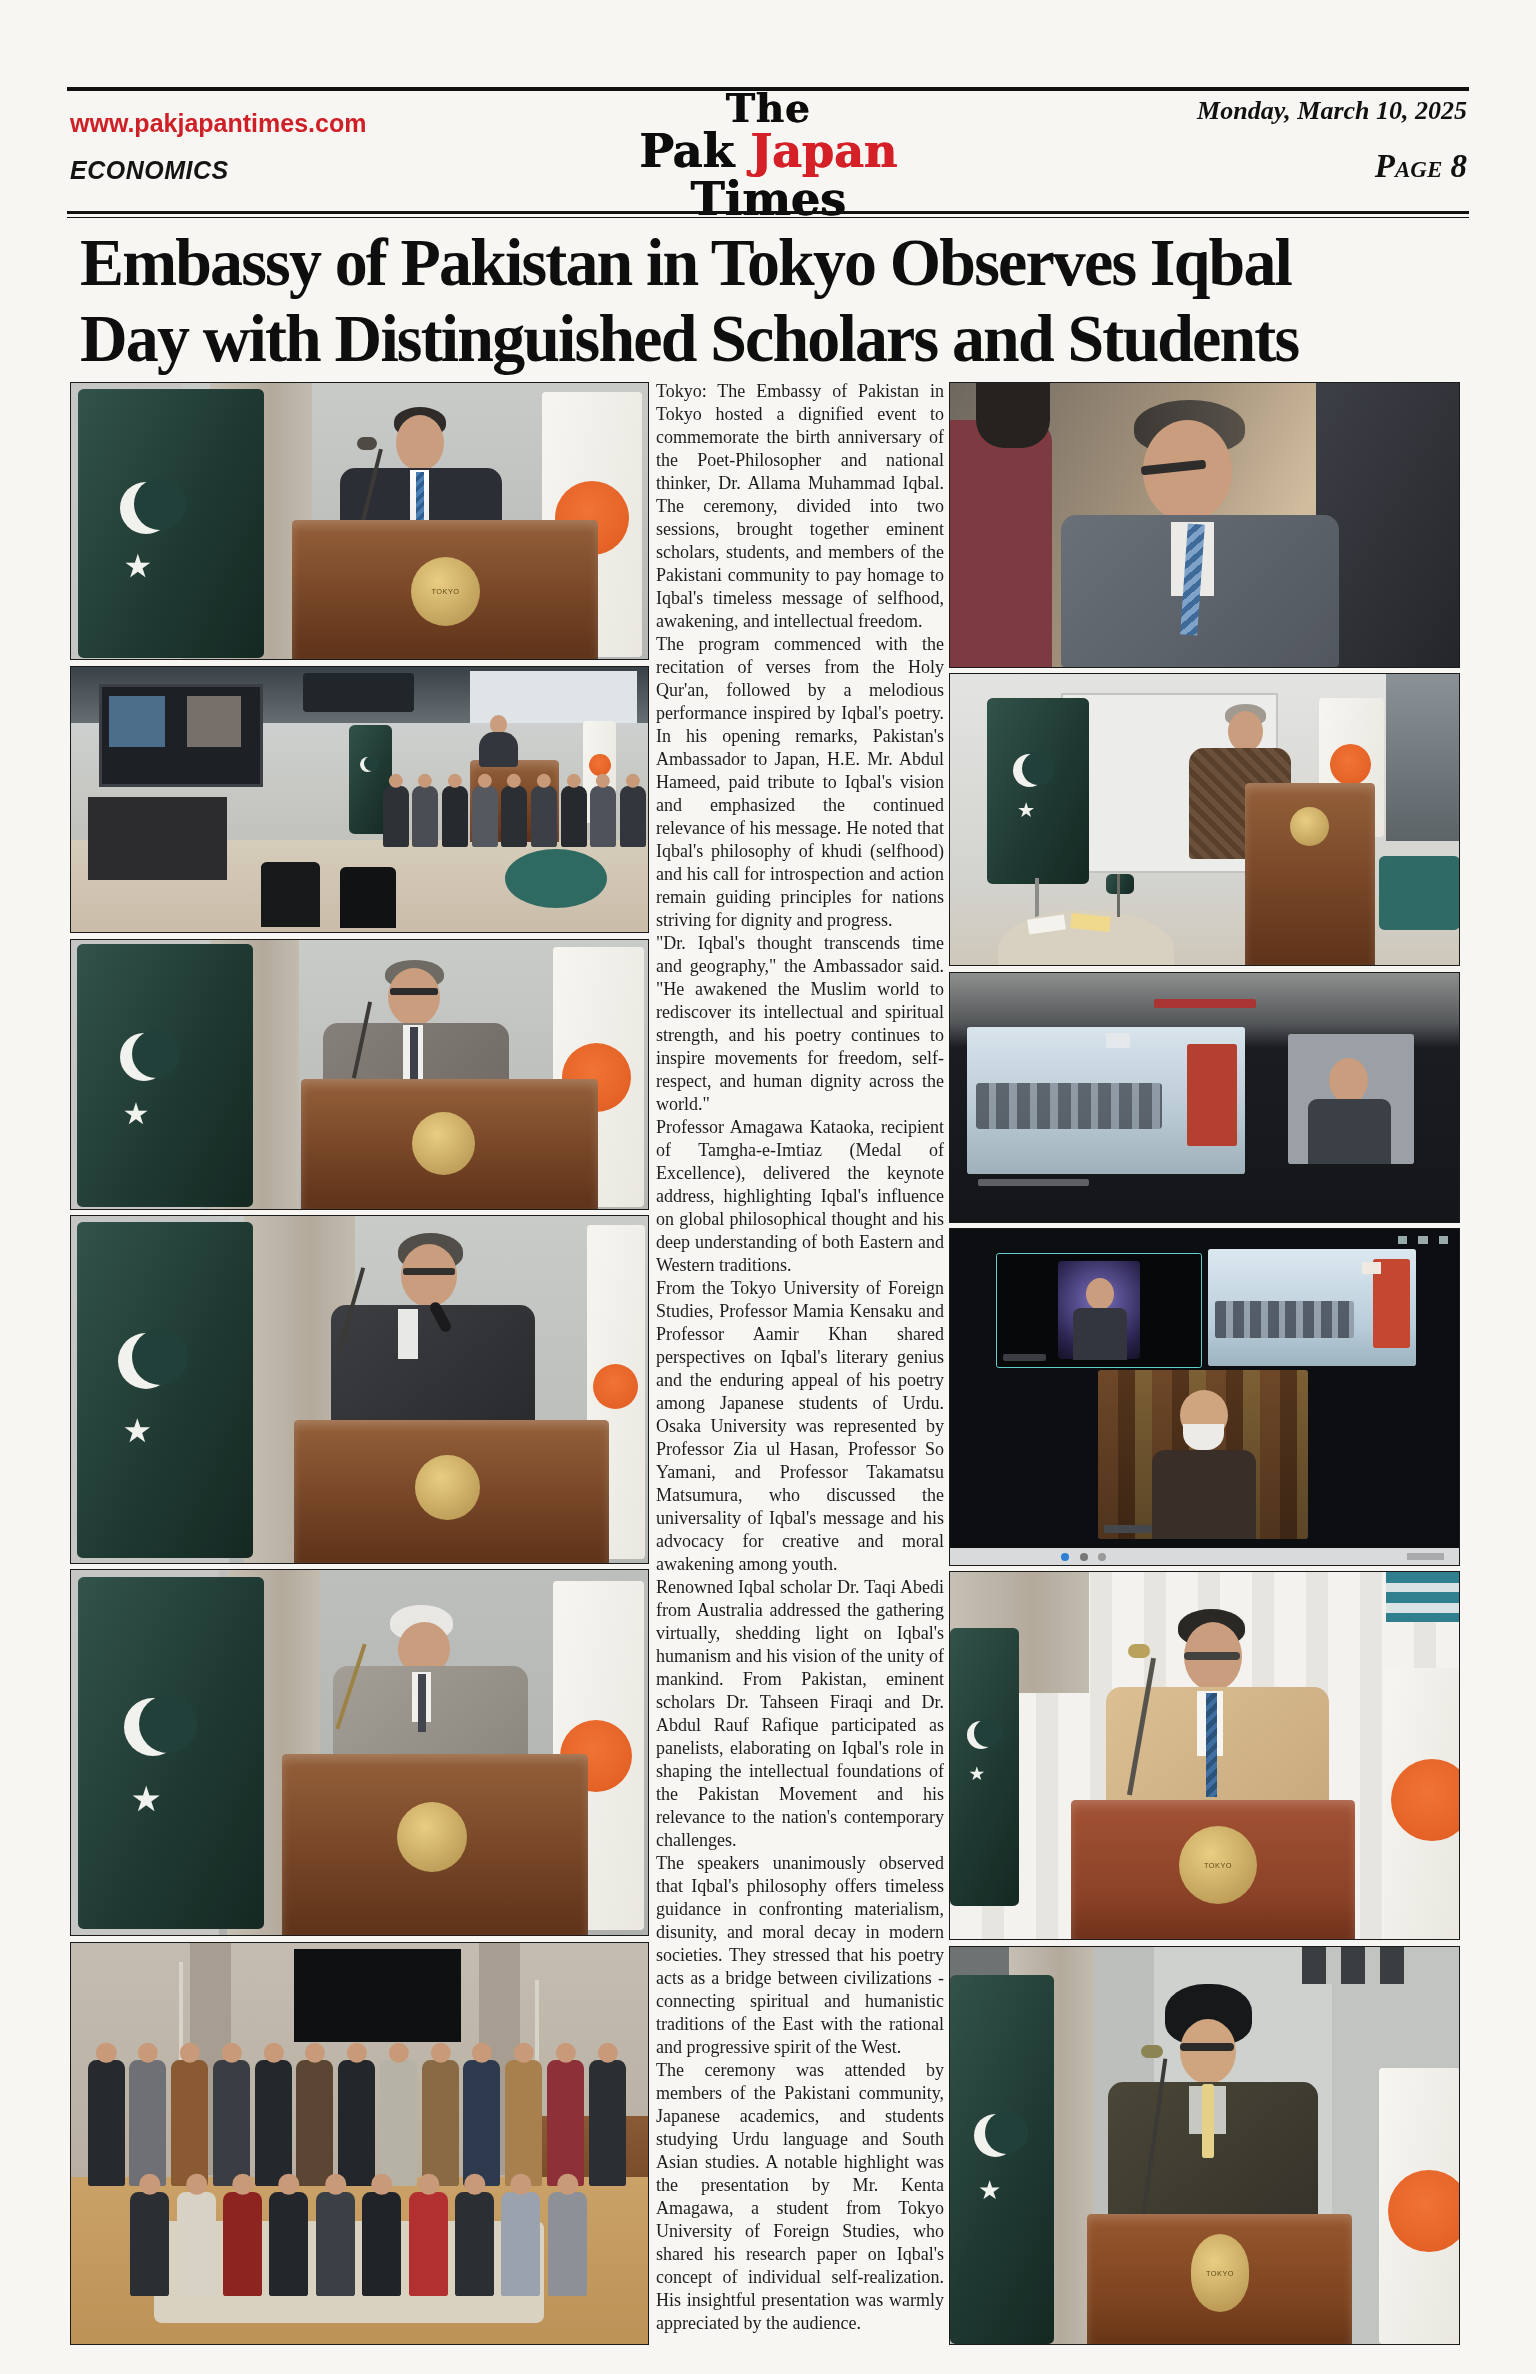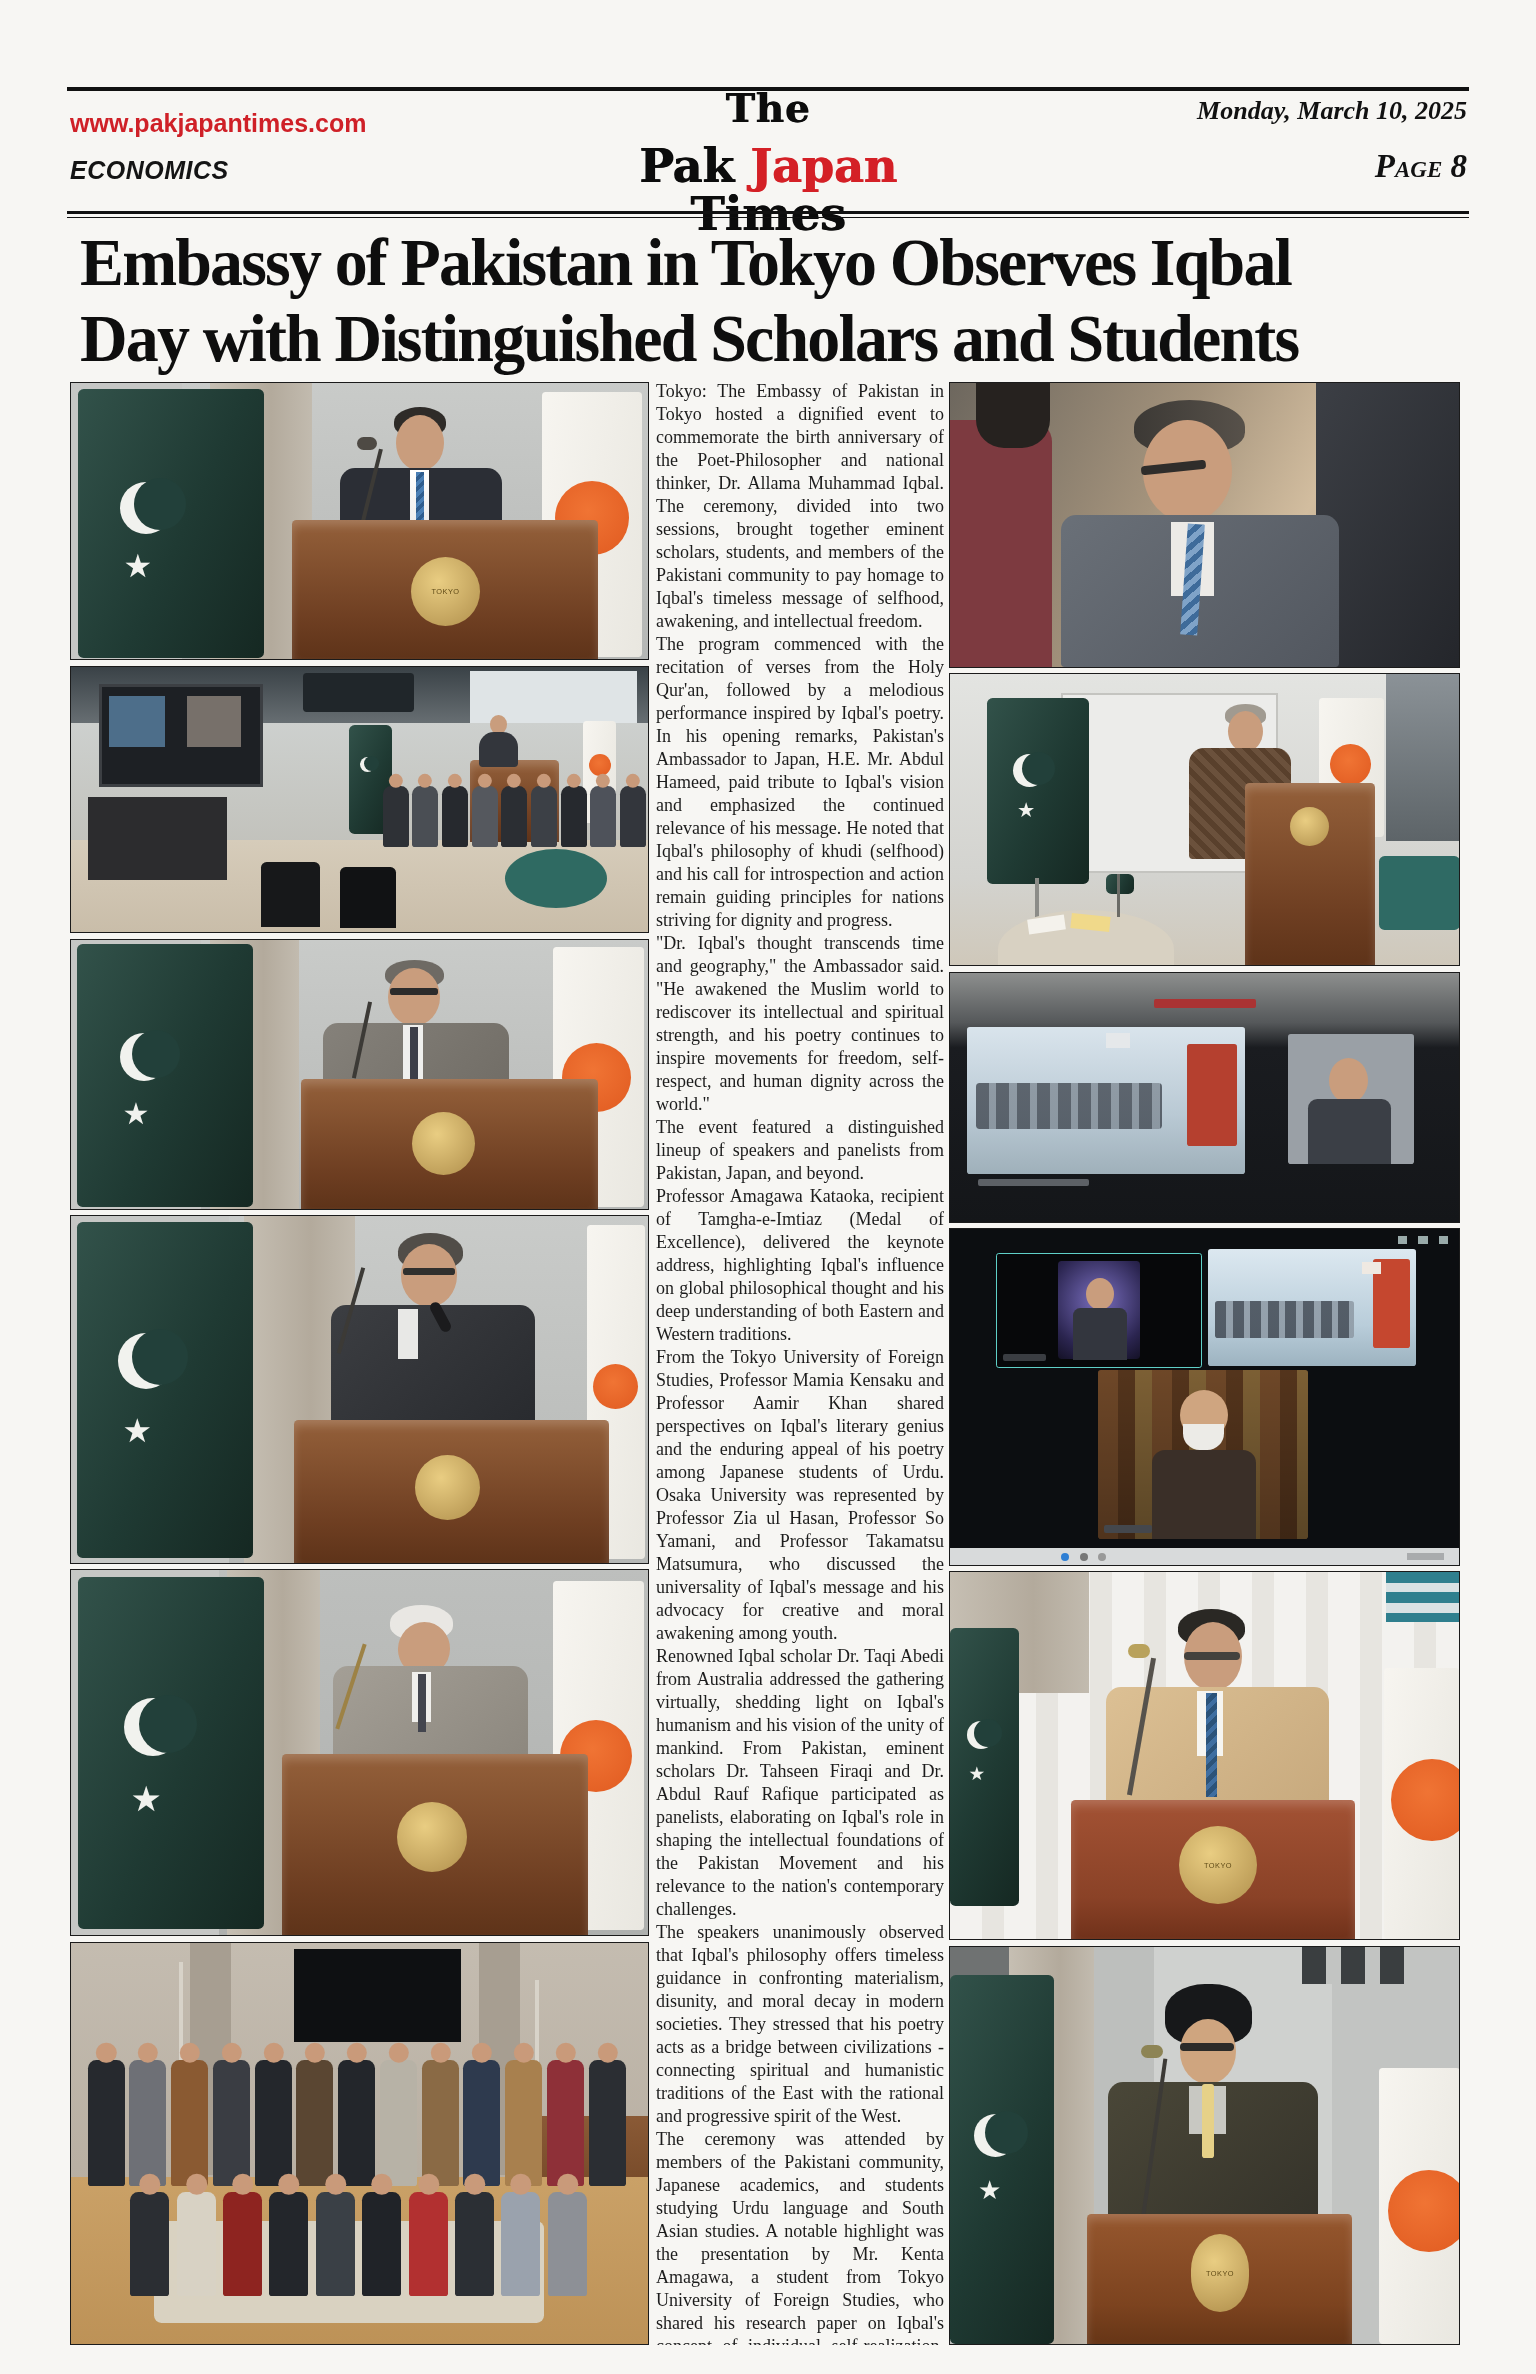--- a/index.html
+++ b/index.html
@@ -16,21 +16,21 @@
   .site-url{left:70px;top:109px;font-family:"Liberation Sans",sans-serif;
     font-weight:bold;font-size:25px;color:#cf2027;}
   .section-label{left:70px;top:156px;font-family:"Liberation Sans",sans-serif;
     font-weight:bold;font-style:italic;font-size:25px;color:#141414;letter-spacing:0.5px;}
   .issue-date{right:69px;top:96px;font-weight:bold;font-style:italic;font-size:26px;color:#111;}
   .page-label{right:69px;top:148px;font-weight:bold;font-style:italic;font-size:33px;
     font-variant:small-caps;color:#111;}
   .masthead{left:0;top:89px;width:1536px;text-align:center;line-height:1;
     font-family:"DejaVu Serif",serif;font-weight:bold;color:#0c0c0c;}
   .masthead .m1{font-size:39px;letter-spacing:0.9px;text-shadow:0.9px 0 #0c0c0c;}
-  .masthead .m2{font-size:46px;margin-top:15px;text-shadow:0.9px 0 currentColor;}
+  .masthead .m2{font-size:46px;margin-top:0;text-shadow:0.9px 0 currentColor;}
   .masthead .m3{font-size:46px;margin-top:1.9px;text-shadow:0.9px 0 #0c0c0c;}
   .masthead .red{color:#d42026;text-shadow:0.9px 0 #d42026;}
   .dbl-rule{left:67px;top:211px;width:1402px;height:6.5px;
     border-top:3.7px solid #111;border-bottom:1.9px solid #111;box-sizing:border-box;}
 
   
   .headline{left:80px;top:224px;width:1410px;color:#0e0e0e;}
   .headline .hl{font-size:68px;font-weight:bold;line-height:76px;letter-spacing:-1.9px;
     white-space:nowrap;transform:scaleX(.97);transform-origin:left;}
 
@@ -85,21 +85,20 @@
 
 <div class="abs headline">
   <div class="hl">Embassy of Pakistan in Tokyo Observes Iqbal</div>
   <div class="hl">Day with Distinguished Scholars and Students</div>
 </div>
 
 <div class="abs article-col">
     <p>Tokyo: The Embassy of Pakistan in Tokyo hosted a dignified event to commemorate the birth anniversary of the Poet-Philosopher and national thinker, Dr. Allama Muhammad Iqbal. The ceremony, divided into two sessions, brought together eminent scholars, students, and members of the Pakistani community to pay homage to Iqbal's timeless message of selfhood, awakening, and intellectual freedom.</p>
     <p>The program commenced with the recitation of verses from the Holy Qur'an, followed by a melodious performance inspired by Iqbal's poetry. In his opening remarks, Pakistan's Ambassador to Japan, H.E. Mr. Abdul Hameed, paid tribute to Iqbal's vision and emphasized the continued relevance of his message. He noted that Iqbal's philosophy of khudi (selfhood) and his call for introspection and action remain guiding principles for nations striving for dignity and progress.</p>
     <p>"Dr. Iqbal's thought transcends time and geography," the Ambassador said. "He awakened the Muslim world to rediscover its intellectual and spiritual strength, and his poetry continues to inspire movements for freedom, self-respect, and human dignity across the world."</p>
-    <p>The event featured a distinguished lineup of speakers and panelists from Pakistan, Japan, and beyond.</p>
     <p>Professor Amagawa Kataoka, recipient of Tamgha-e-Imtiaz (Medal of Excellence), delivered the keynote address, highlighting Iqbal's influence on global philosophical thought and his deep understanding of both Eastern and Western traditions.</p>
     <p>From the Tokyo University of Foreign Studies, Professor Mamia Kensaku and Professor Aamir Khan shared perspectives on Iqbal's literary genius and the enduring appeal of his poetry among Japanese students of Urdu. Osaka University was represented by Professor Zia ul Hasan, Professor So Yamani, and Professor Takamatsu Matsumura, who discussed the universality of Iqbal's message and his advocacy for creative and moral awakening among youth.</p>
     <p>Renowned Iqbal scholar Dr. Taqi Abedi from Australia addressed the gathering virtually, shedding light on Iqbal's humanism and his vision of the unity of mankind. From Pakistan, eminent scholars Dr. Tahseen Firaqi and Dr. Abdul Rauf Rafique participated as panelists, elaborating on Iqbal's role in shaping the intellectual foundations of the Pakistan Movement and his relevance to the nation's contemporary challenges.</p>
     <p>The speakers unanimously observed that Iqbal's philosophy offers timeless guidance in confronting materialism, disunity, and moral decay in modern societies. They stressed that his poetry acts as a bridge between civilizations - connecting spiritual and humanistic traditions of the East with the rational and progressive spirit of the West.</p>
     <p>The ceremony was attended by members of the Pakistani community, Japanese academics, and students studying Urdu language and South Asian studies. A notable highlight was the presentation by Mr. Kenta Amagawa, a student from Tokyo University of Foreign Studies, who shared his research paper on Iqbal's concept of individual self-realization. His insightful presentation was warmly appreciated by the audience.</p>
   </div>
 
 <div class="photo" style="left:70px;top:382px;width:577px;height:276px;">
   <div class="panel abs" style="left:111px;top:0;width:466px;height:276px;"></div>
   <div class="pillar abs" style="left:139px;top:0;width:102px;height:276px;"></div>

